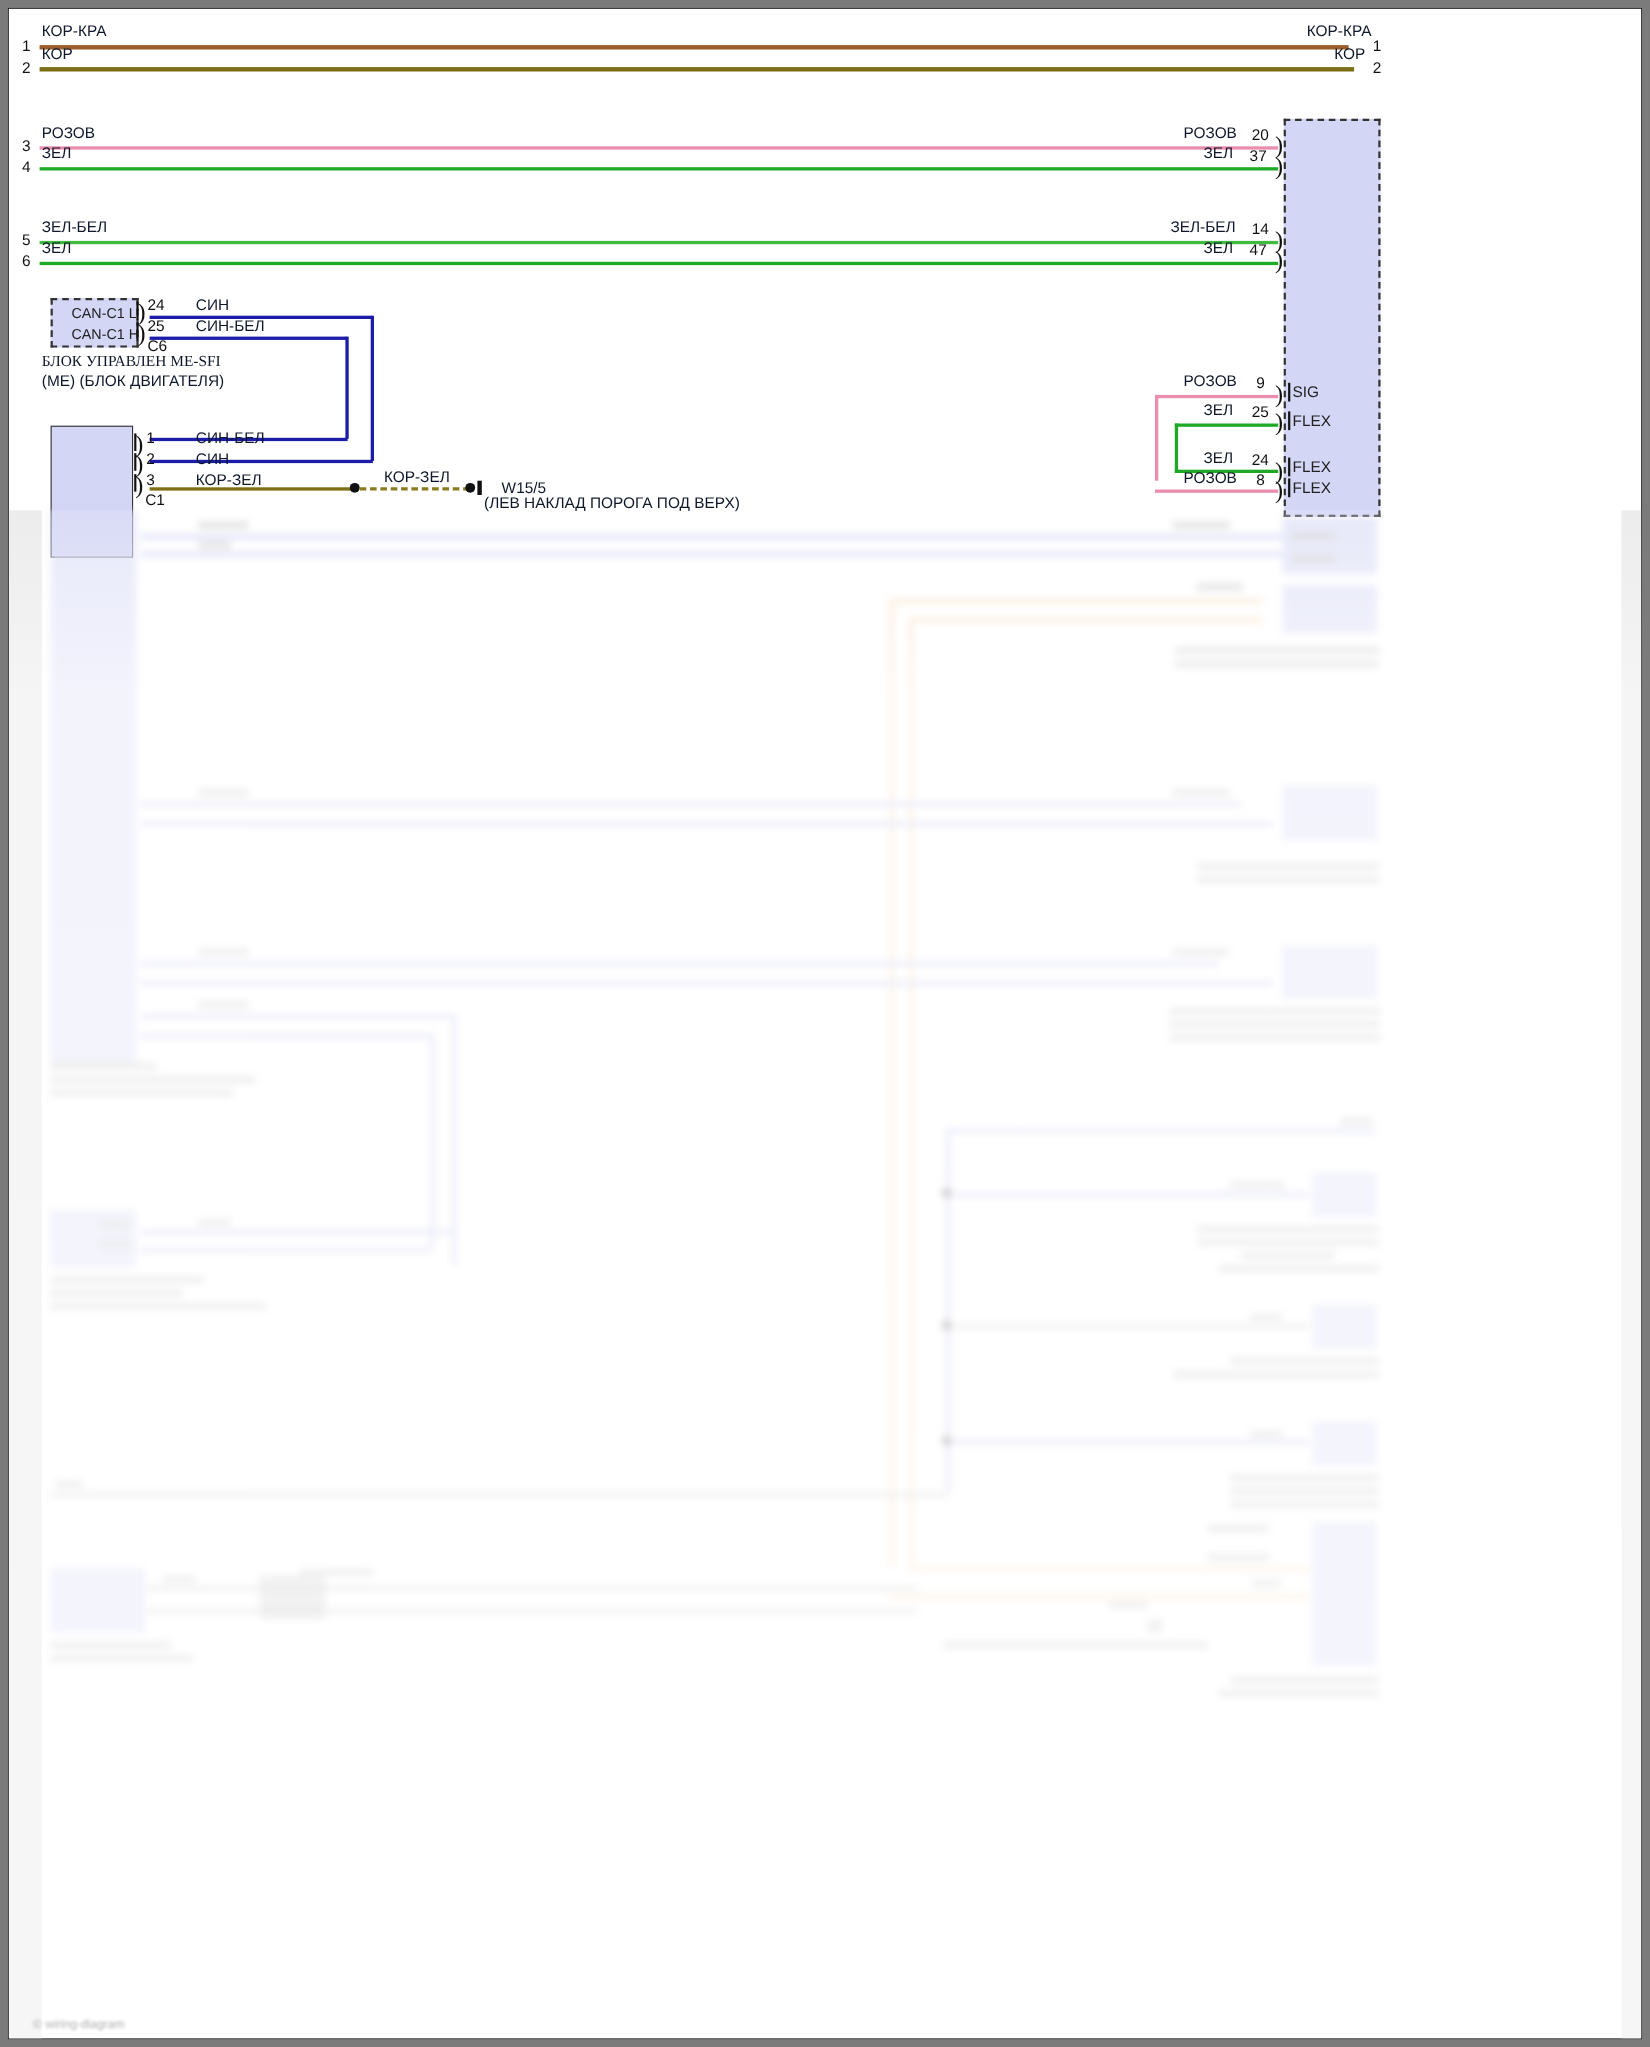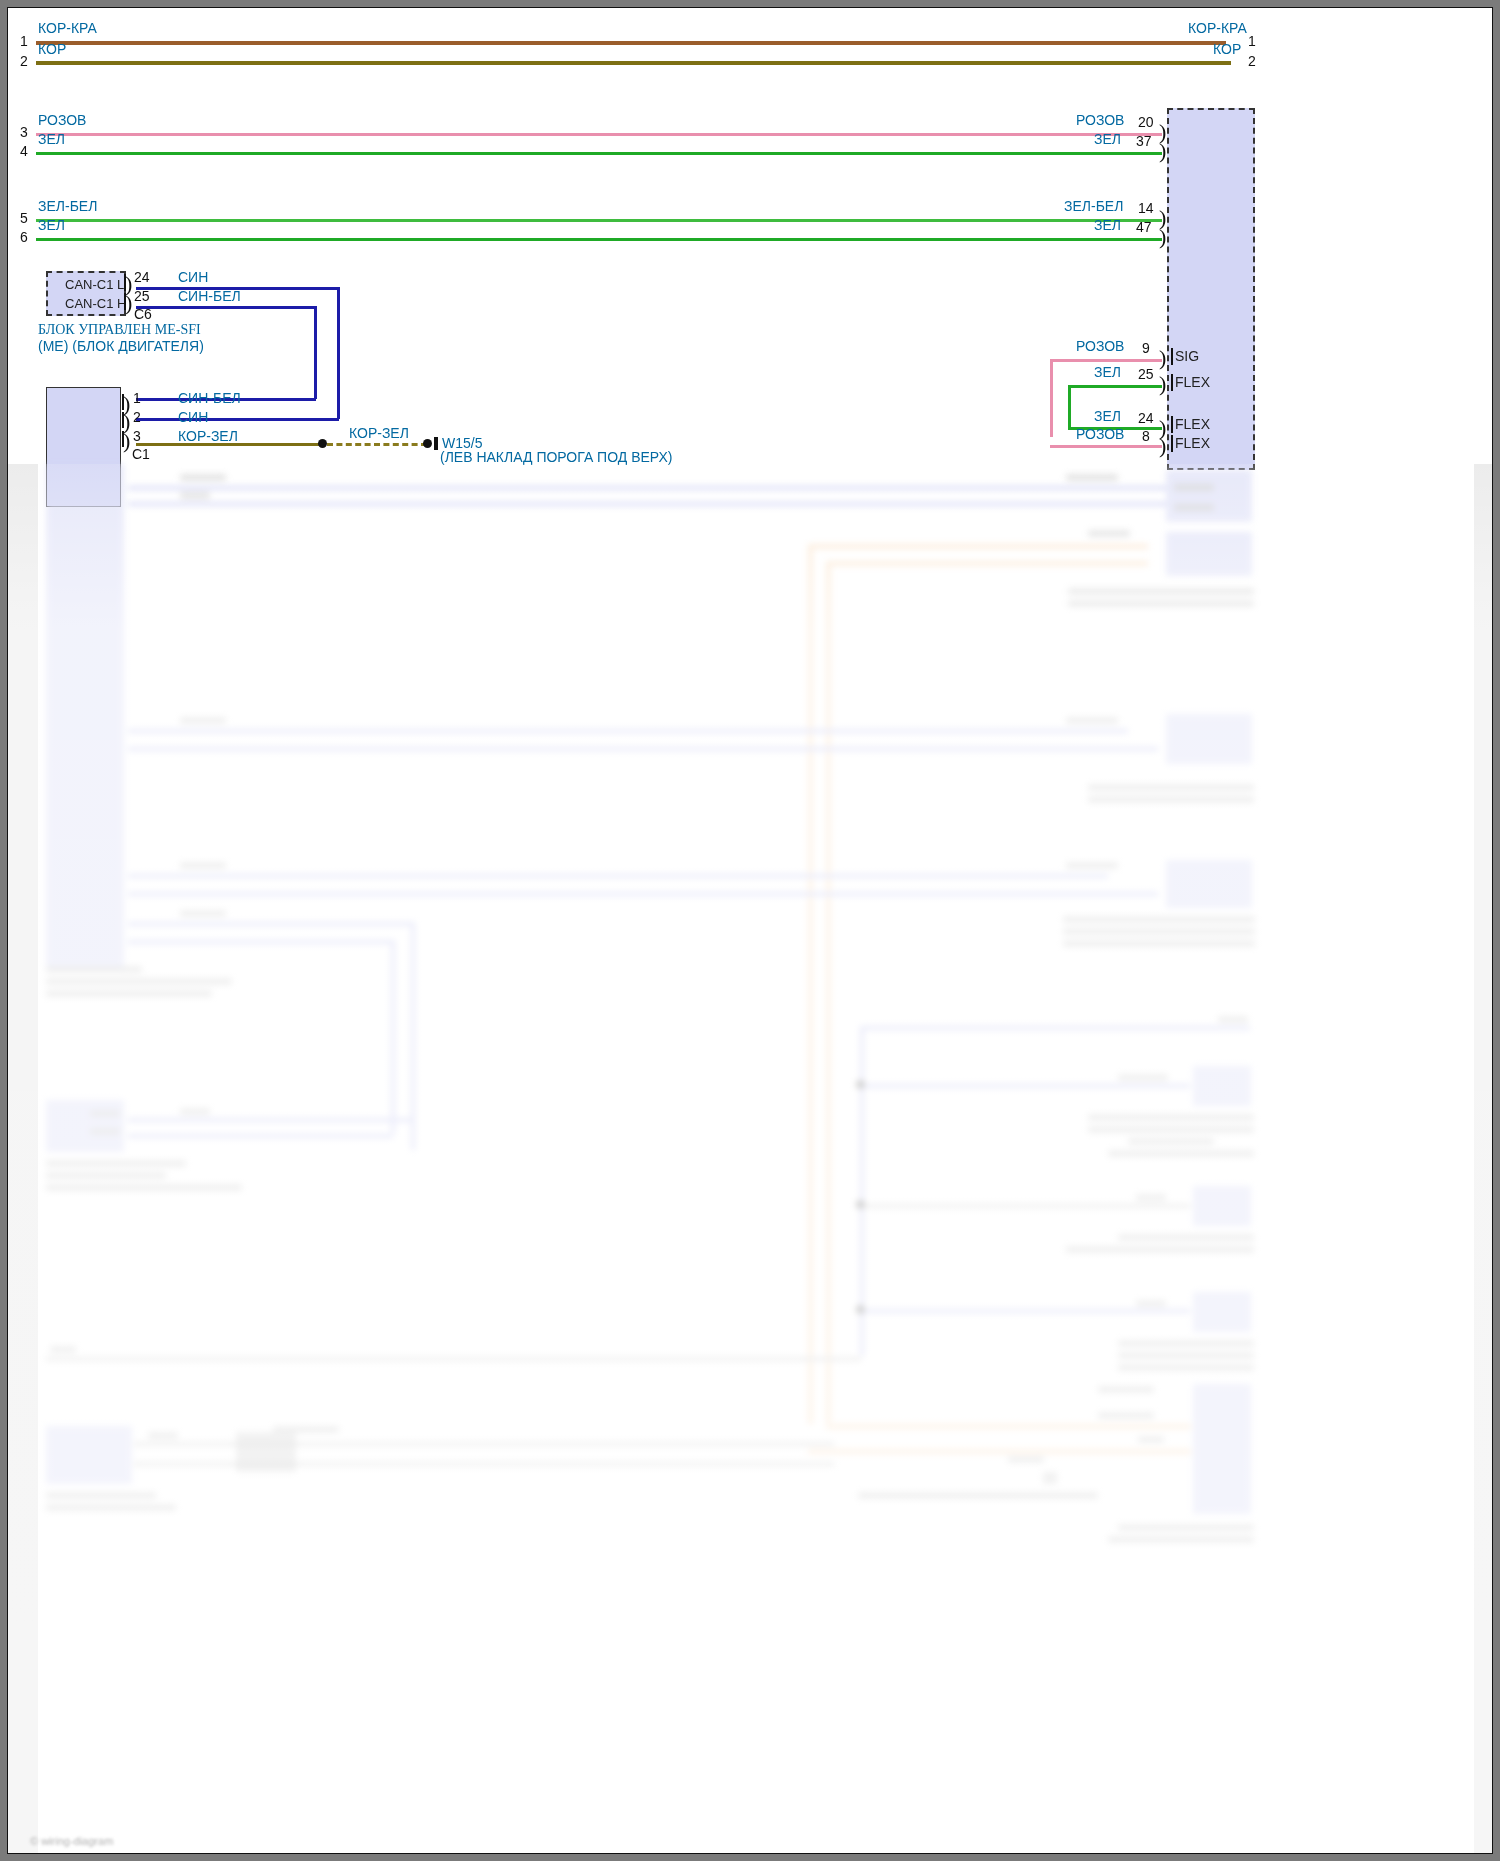--- a/index.html
+++ b/index.html
@@ -17,21 +17,21 @@
     left:7px;top:7px;
     width:1486px;height:1847px;
     background:#ffffff;
     border:1px solid #111;
     box-sizing:border-box;
     overflow:hidden;
   }
   
   .wire{position:absolute;height:0;border-top-width:3px;border-top-style:solid;}
   .vwire{position:absolute;width:0;border-left-width:3px;border-left-style:solid;}
-  .lbl{position:absolute;font-size:14px;color:#0369a1;white-space:nowrap;line-height:1;}
+  .lbl{position:absolute;font-size:14px;color:#0f172a;white-space:nowrap;line-height:1;}
   .pin{position:absolute;font-size:14px;color:#111;white-space:nowrap;}
   .fn{position:absolute;font-size:14px;color:#222;white-space:nowrap;}
   .brace{position:absolute;font-size:22px;color:#111;line-height:1;font-family:"Liberation Serif",serif;}
   .tick{position:absolute;width:0;border-left:2px solid #111;}
   .box-solid{position:absolute;background:#d3d6f5;border:1px solid #333;box-sizing:border-box;}
   .box-dash{position:absolute;background:#d3d6f5;border:2px dashed #333;box-sizing:border-box;}
   .dot{position:absolute;width:9px;height:9px;border-radius:50%;background:#111;}
   .cap{position:absolute;width:4px;height:13px;background:#111;}
   .dashwire{position:absolute;height:0;border-top:3px dashed #8a7b1e;}
 
@@ -154,21 +154,21 @@
     <div class="lbl" style="left:170px;top:383px;">СИН-БЕЛ</div>
     <div class="lbl" style="left:170px;top:402px;">СИН</div>
     <div class="lbl" style="left:170px;top:421px;">КОР-ЗЕЛ</div>
 
     <div class="wire" style="left:128px;top:435px;width:185px;border-top-color:#7d6f14;"></div>
     <div class="dot" style="left:310px;top:431px;"></div>
     <div class="dashwire" style="left:319px;top:435px;width:100px;"></div>
     <div class="dot" style="left:415px;top:431px;"></div>
     <div class="cap" style="left:426px;top:429px;"></div>
     <div class="lbl" style="left:341px;top:418px;">КОР-ЗЕЛ</div>
-    <div class="lbl" style="left:434px;top:428px;">W15/5</div>
+    <div class="lbl" style="left:448px;top:428px;">W15/5</div>
     <div class="lbl" style="left:432px;top:442px;">(ЛЕВ НАКЛАД ПОРОГА ПОД ВЕРХ)</div>
 
     <div class="lbl" style="left:1068px;top:331px;">РОЗОВ</div>
     <div class="pin" style="left:1134px;top:332px;">9</div>
     <div class="brace" style="left:1151px;top:339px;">)</div>
     <div class="tick" style="left:1163px;top:340px;height:17px;"></div>
     <div class="fn" style="left:1167px;top:340px;">SIG</div>
     <div class="wire" style="left:1042px;top:351px;width:112px;border-top-color:#e98fad;"></div>
     <div class="vwire" style="left:1042px;top:351px;height:78px;border-left-color:#e98fad;"></div>
     <div class="wire" style="left:1042px;top:437px;width:112px;border-top-color:#e98fad;"></div>

